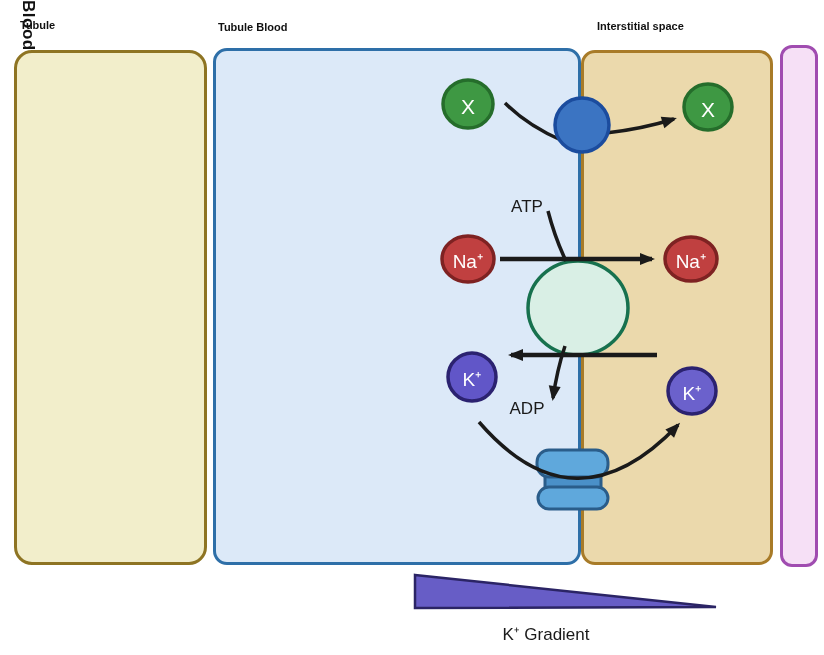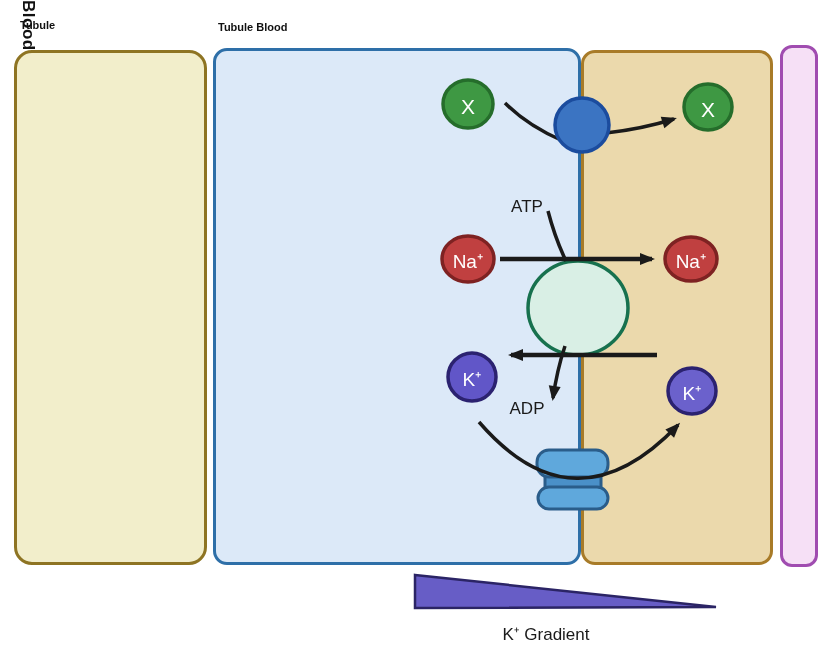--- a/index.html
+++ b/index.html
@@ -29,20 +29,21 @@
 
 <div class="canvas">
 
   <div class="region region-tubule"></div>
   <div class="region region-cell"></div>
   <div class="region region-interstitial"></div>
   <div class="region region-blood"></div>
 
   <span class="region-label label-tubule">Tubule</span>
   <span class="region-label label-cell">Tubule Blood</span>
+  <span class="region-label label-interstitial">Interstitial space</span>
   <div class="label-blood">Blood</div>
 
   <svg class="overlay" width="824" height="655" viewBox="0 0 824 655">
     <defs>
       <marker id="arrow" markerUnits="userSpaceOnUse" markerWidth="18" markerHeight="14" refX="13" refY="7" orient="auto">
         <path d="M1,1 L16,7 L1,13 Z" fill="#1a1a1a"></path>
       </marker>
     </defs>
 
     <g>

